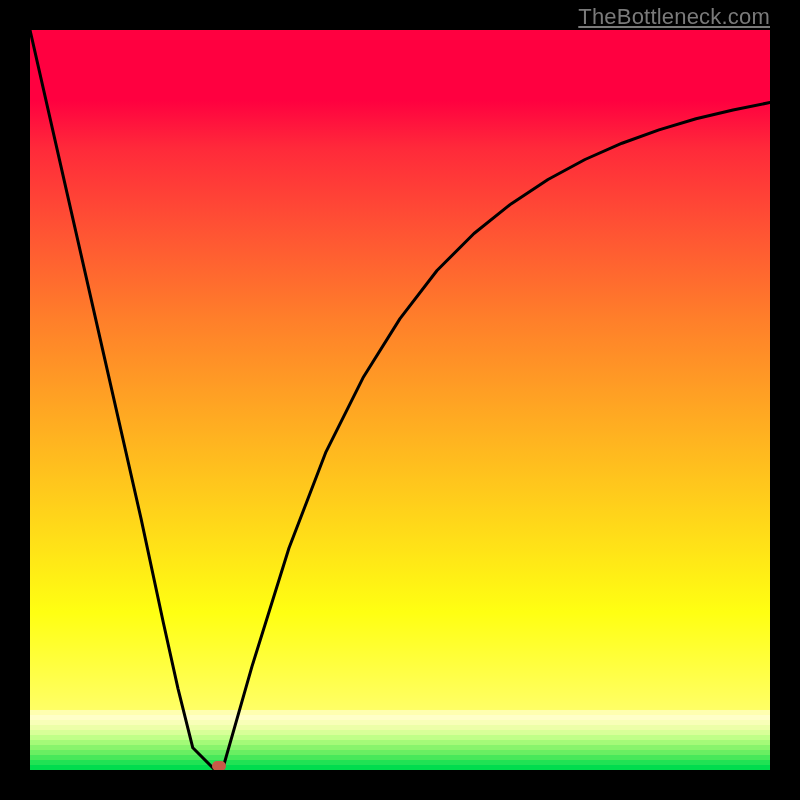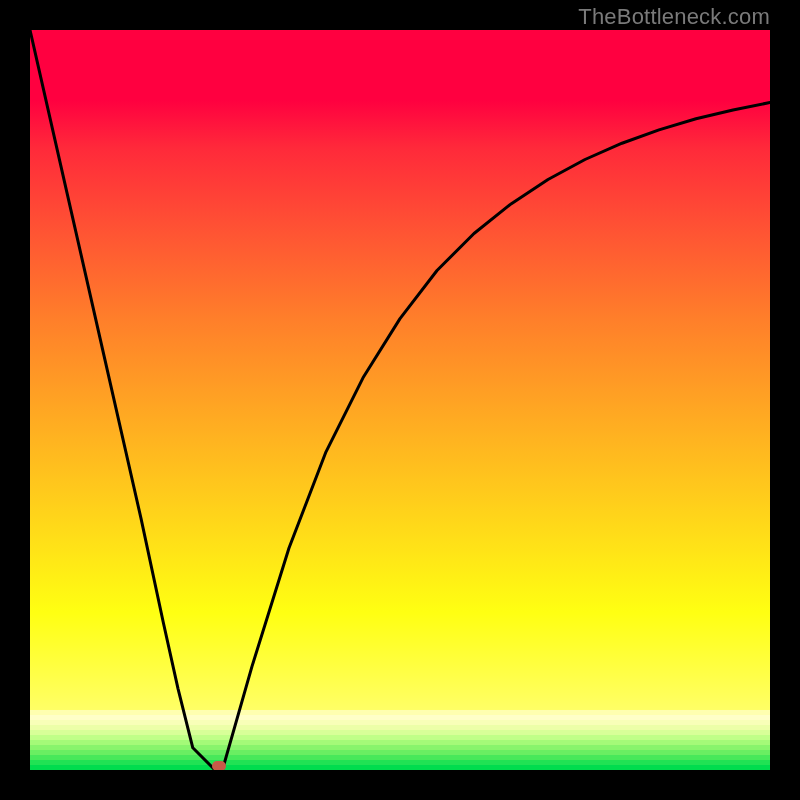--- a/index.html
+++ b/index.html
@@ -55,20 +55,21 @@
   }
   .stripe { position:absolute; left:0; right:0; }
   .watermark {
     position: absolute;
     top: 4px;
     right: 30px;
     color: #7a7a7a;
     font-size: 22px;
     font-weight: 500;
     letter-spacing: 0.2px;
+    text-decoration: underline;
   }
   svg.curve {
     position: absolute;
     left: 0; top: 0;
     width: 740px;
     height: 740px;
   }
   .marker {
     position: absolute;
     width: 14px;

